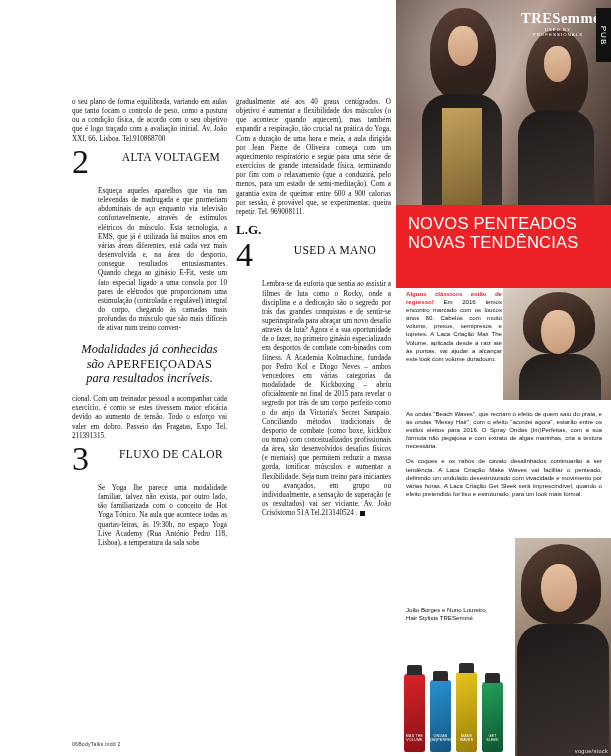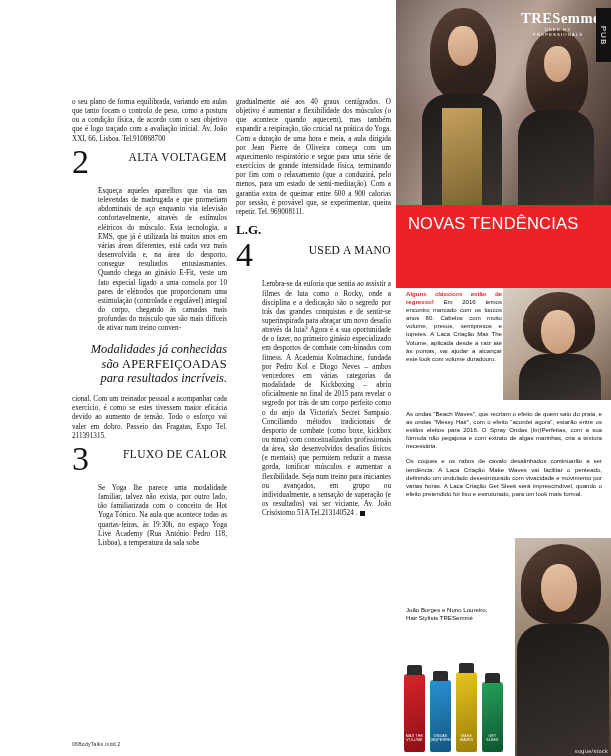--- a/index.html
+++ b/index.html
@@ -62,36 +62,36 @@
     color: #111;
     font-weight: normal;
   }
   .arthead {
     margin-left: 43px;
     font-family: "Liberation Serif", serif;
     font-size: 11.5px;
     letter-spacing: 0.4px;
     color: #111;
     padding-top: 2px;
-    text-align: right;
+    text-align: center;
   }
   .artbody {
     margin-left: 26px;
     text-align: justify;
     margin-top: 25px;
   }
 
   .pullquote {
     font-family: "Liberation Serif", serif;
     font-style: italic;
     font-size: 12.4px;
     line-height: 14.2px;
     color: #111;
     margin: 9px 0 10px 0;
-    text-align: right;
+    text-align: center;
   }
   .pullquote .caps {
     font-style: normal;
     font-variant: small-caps;
     letter-spacing: 0.3px;
   }
   .sig {
     font-weight: bold;
     font-size: 13px;
   }
@@ -402,20 +402,21 @@
         <div class="brand-name">TRESemmé</div>
         <div class="brand-sub">USED BY PROFESSIONALS</div>
       </div>
 
       <div class="pub-tab">
         <span>PUB</span>
       </div>
     </div>
 
     <div class="ad-band">
+      <div class="l2">NOVOS PENTEADOS</div>
       <div class="l3">NOVAS TENDÊNCIAS</div>
     </div>
 
     <div class="ad-body">
 
       <div class="ad-photo2">
         <div class="m-hair" style="left:20px; top:4px; width:72px; height:62px; border-radius:50% 50% 40% 40%;"></div>
         <div class="m-face" style="left:38px; top:22px; width:34px; height:44px;"></div>
         <div class="m-body" style="left:16px; top:66px; width:82px; height:46px;"></div>
       </div>

